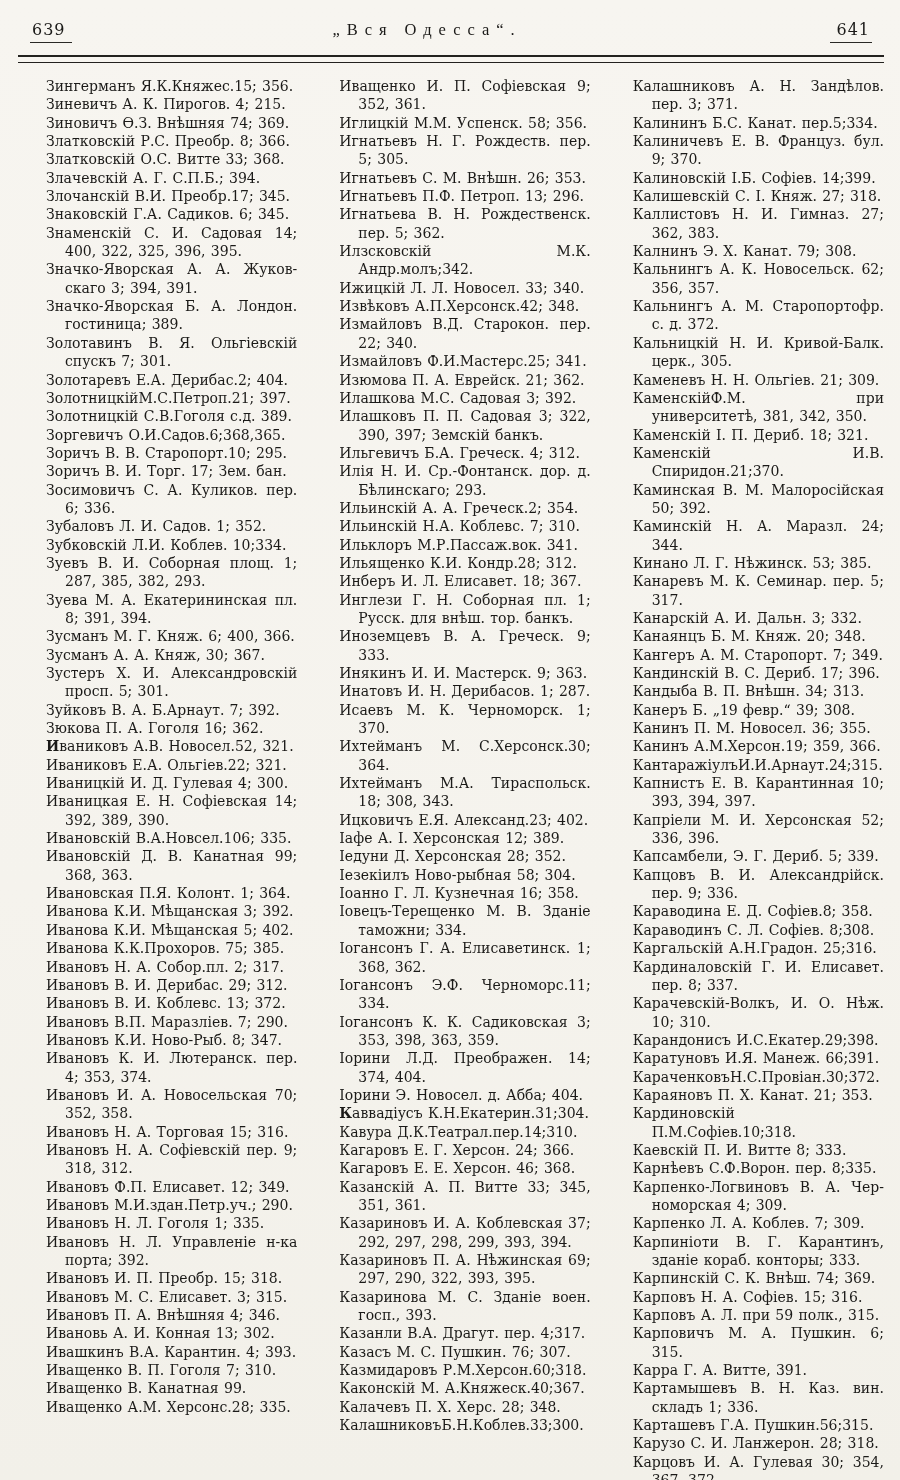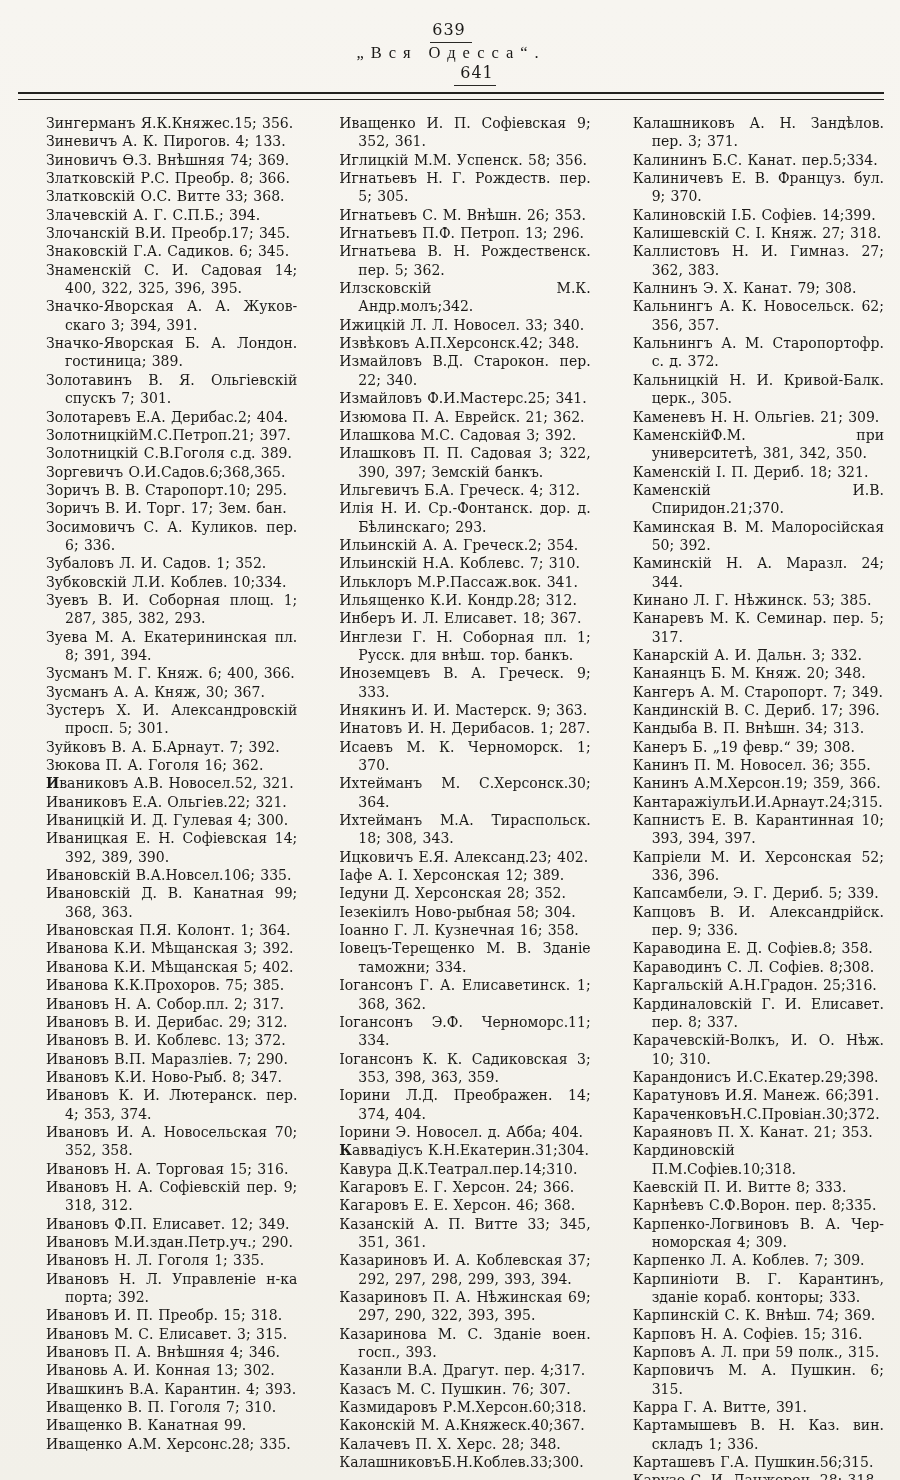--- a/index.html
+++ b/index.html
@@ -10,23 +10,22 @@
     color:#1b1a18;
     overflow:hidden;
   }
   .page{
     box-sizing:border-box;
     width:900px;height:1480px;
     padding:20px 14px 10px 16px;
     background:linear-gradient(180deg,#f7f5f0 0%,#f5f3ed 60%,#f2f0e9 100%);
   }
   .hdr{
-    display:flex;align-items:center;
-    padding:0 14px 6px 14px;
-    flex-direction:column;
+    display:flex;align-items:flex-start;
+    padding:0 14px 12px 14px;
   }
   .pgnum{font-size:16px;letter-spacing:1px;}
   .pgnum.left{border-bottom:1px solid #2a2926;padding:0 6px 3px 2px;}
   .pgnum.right{border-bottom:1px solid #2a2926;padding:0 2px 3px 6px;margin-left:48px;}
   .hdr-title{
     flex:1;text-align:center;
     font-size:16.5px;letter-spacing:0.42em;
     white-space:nowrap;
     font-family:Liberation Serif, serif;
   }
@@ -64,21 +63,21 @@
   <div class="hdr">
     <span class="pgnum left">639</span>
     <span class="hdr-title">„Вся Одесса“.</span>
     <span class="pgnum right">641</span>
   </div>
   <div class="rule"></div>
 
   <div class="cols">
     <div class="col">
         <p class="entry">Зингерманъ Я.К.Княжес.15; 356.</p>
-        <p class="entry">Зиневичъ А. К. Пирогов. 4; 133.</p>
+        <p class="entry">Зиневичъ А. К. Пирогов. 4; 215.</p>
         <p class="entry">Зиновичъ Ѳ.З. Внѣшняя 74; 369.</p>
         <p class="entry">Златковскій Р.С. Преобр. 8; 366.</p>
         <p class="entry">Златковскій О.С. Витте 33; 368.</p>
         <p class="entry">Злачевскій А. Г. С.П.Б.; 394.</p>
         <p class="entry">Злочанскій В.И. Преобр.17; 345.</p>
         <p class="entry">Знаковскій Г.А. Садиков. 6; 345.</p>
         <p class="entry">Знаменскій С. И. Садовая 14; 400, 322, 325, 396, 395.</p>
         <p class="entry">Значко-Яворская А. А. Жуков­скаго 3; 394, 391.</p>
         <p class="entry">Значко-Яворская Б. А. Лондон. гостиница; 389.</p>
         <p class="entry">Золотавинъ В. Я. Ольгіевскій спускъ 7; 301.</p>

